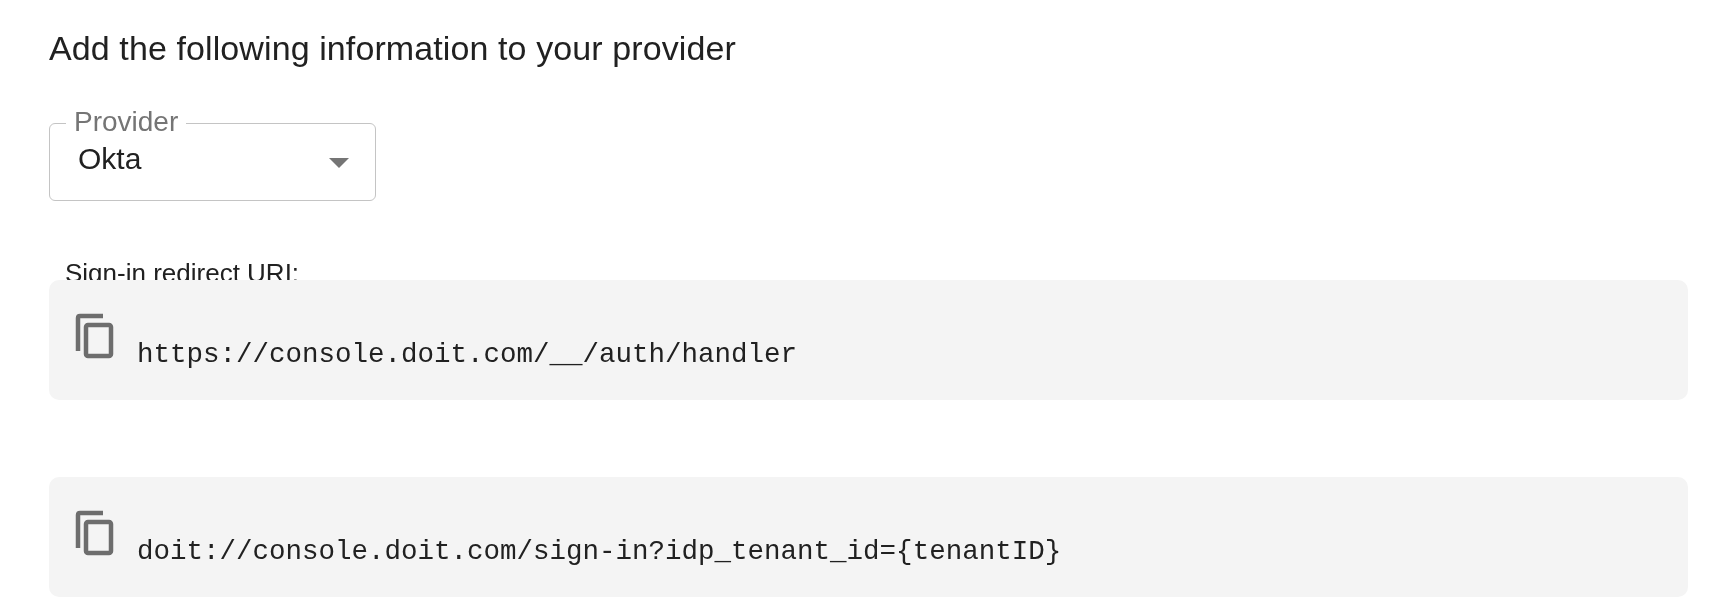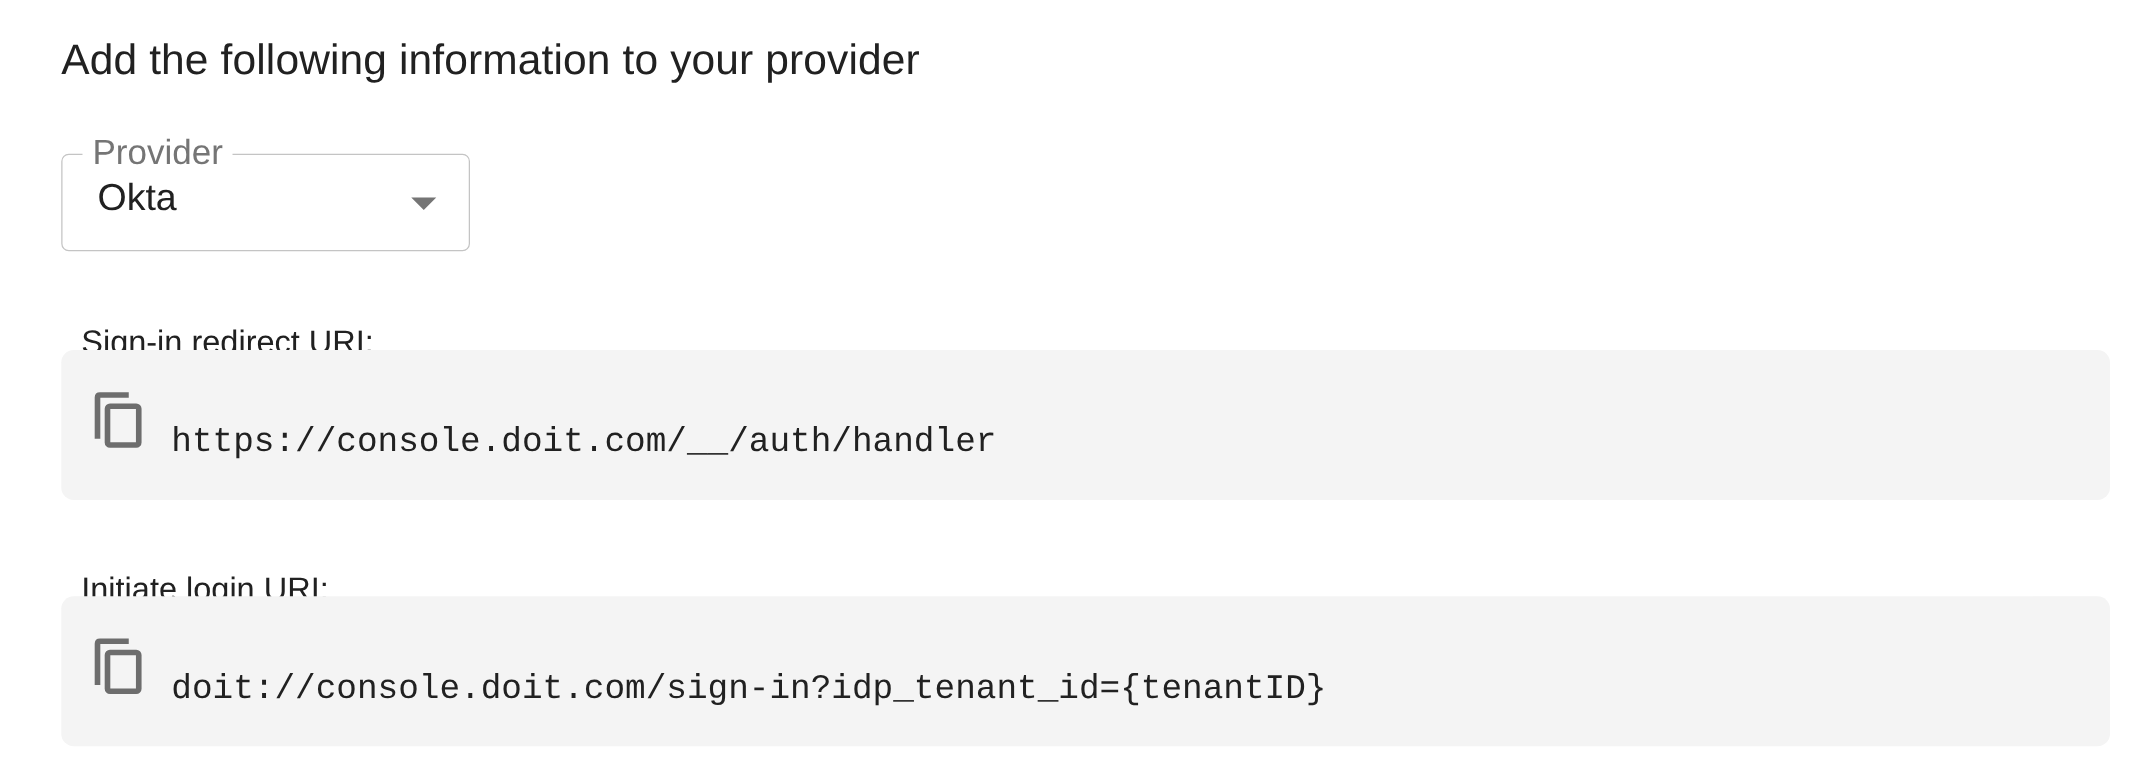--- a/index.html
+++ b/index.html
@@ -123,21 +123,20 @@
   <div class="uri-box" style="top: 280px;">
     <span class="copy-btn">
       <svg width="40" height="46" viewBox="0 0 40 46" xmlns="http://www.w3.org/2000/svg">
         <path d="M3 38 V5 Q3 3 5 3 H28" fill="none" stroke="#6d6d6d" stroke-width="4.5"></path>
         <rect x="11" y="12" width="25" height="31" rx="2" ry="2" fill="none" stroke="#6d6d6d" stroke-width="4.5"></rect>
       </svg>
     </span>
     <span class="uri-text">https://console.doit.com/__/auth/handler</span>
   </div>
 
-  <div class="field-label" style="top: 439px;">Initiate login URI:</div>
 
   <div class="uri-box" style="top: 477px;">
     <span class="copy-btn">
       <svg width="40" height="46" viewBox="0 0 40 46" xmlns="http://www.w3.org/2000/svg">
         <path d="M3 38 V5 Q3 3 5 3 H28" fill="none" stroke="#6d6d6d" stroke-width="4.5"></path>
         <rect x="11" y="12" width="25" height="31" rx="2" ry="2" fill="none" stroke="#6d6d6d" stroke-width="4.5"></rect>
       </svg>
     </span>
     <span class="uri-text">doit://console.doit.com/sign-in?idp_tenant_id={tenantID}</span>
   </div>

